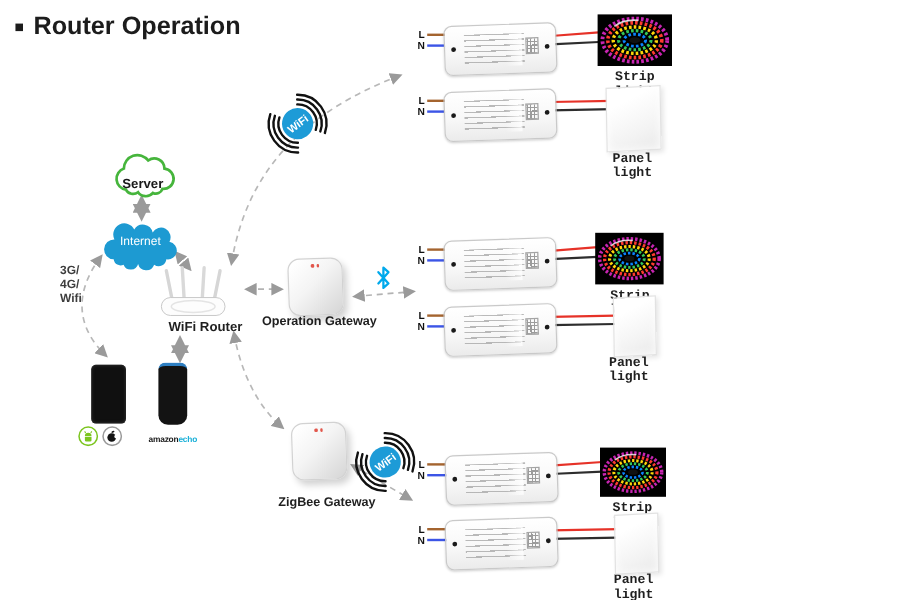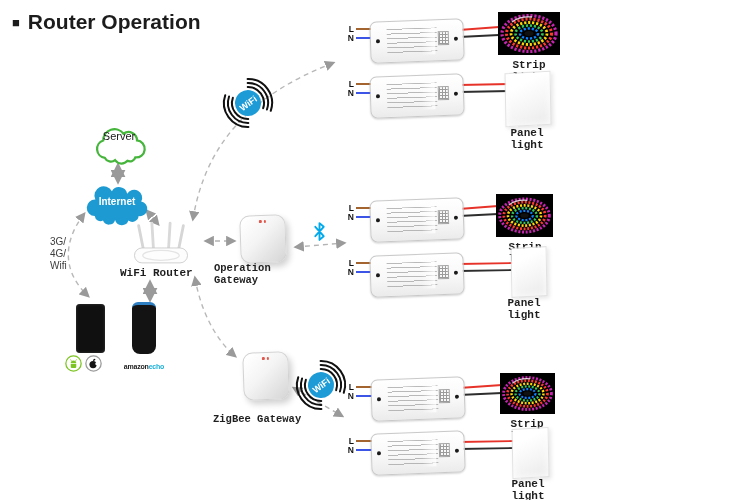--- a/index.html
+++ b/index.html
@@ -4,30 +4,30 @@
 <style>
   html,body{margin:0;padding:0;background:#fff;}
   .stage{position:relative;width:750px;height:500px;background:#ffffff;overflow:hidden;
          font-family:"Liberation Sans", sans-serif;}
   .abs{position:absolute;}
   
   .title{position:absolute;left:12px;top:10px;display:flex;align-items:center;gap:8px;
          font-size:21px;font-weight:bold;color:#1c1c1c;}
   .title .bullet{font-size:13px;line-height:1;}
   
-  .node-label{position:absolute;font-size:11px;font-weight:600;color:#1f1f1f;text-align:left;font-family:Liberation Mono, monospace;}
+  .node-label{position:absolute;font-size:11px;font-weight:600;color:#1f1f1f;text-align:right;}
   .light-label{position:absolute;width:70px;font-size:11px;font-weight:600;color:#1f1f1f;text-align:center;font-family:Liberation Mono, monospace;}
   .wire-label{position:absolute;width:10px;font-size:8.5px;font-weight:bold;color:#101010;text-align:right;}
-  .net-label{position:absolute;left:50px;top:236px;font-size:10px;font-weight:400;color:#3d3d3d;line-height:12px;}
+  .net-label{position:absolute;left:50px;top:220px;font-size:10px;font-weight:700;color:#3d3d3d;line-height:12px;}
   
   svg.overlay{position:absolute;left:0;top:0;z-index:1;pointer-events:none;}
   .node{z-index:2;}
   
-  .cloud-label-server{position:absolute;left:91px;top:130px;width:56px;font-size:11px;font-weight:400;color:#191919;text-align:center;z-index:3;}
-  .cloud-label-internet{position:absolute;left:83px;top:196px;width:68px;font-size:10px;font-weight:700;color:#ffffff;text-align:center;z-index:3;}
+  .cloud-label-server{position:absolute;left:91px;top:148px;width:56px;font-size:11px;font-weight:700;color:#191919;text-align:center;z-index:3;}
+  .cloud-label-internet{position:absolute;left:83px;top:196px;width:68px;font-size:10px;font-weight:400;color:#ffffff;text-align:center;z-index:3;}
   
   .ctrl{position:absolute;width:92px;height:40px;z-index:2;
         background:linear-gradient(180deg,#ffffff 0%,#f8f8f8 55%,#ebebeb 100%);
         border:1px solid #c9c9c9;border-radius:7px;transform:rotate(-2deg);
         box-shadow:0 1px 2px rgba(0,0,0,0.18);}
   .ctrl .dot{position:absolute;width:4px;height:4px;border-radius:50%;background:#1a1a1a;top:17px;}
   .ctrl .dl{left:5px}.ctrl .dr{right:5px}
   .ctrl .txt{position:absolute;left:16px;top:7px;width:50px;height:26px;opacity:.7;
         background:repeating-linear-gradient(to bottom,#9d9d9d 0,#9d9d9d 1px,transparent 1px,transparent 4.6px);}
   .ctrl .fade{position:absolute;right:28px;top:6px;width:14px;height:28px;background:linear-gradient(90deg,transparent,#ffffffcc);}

